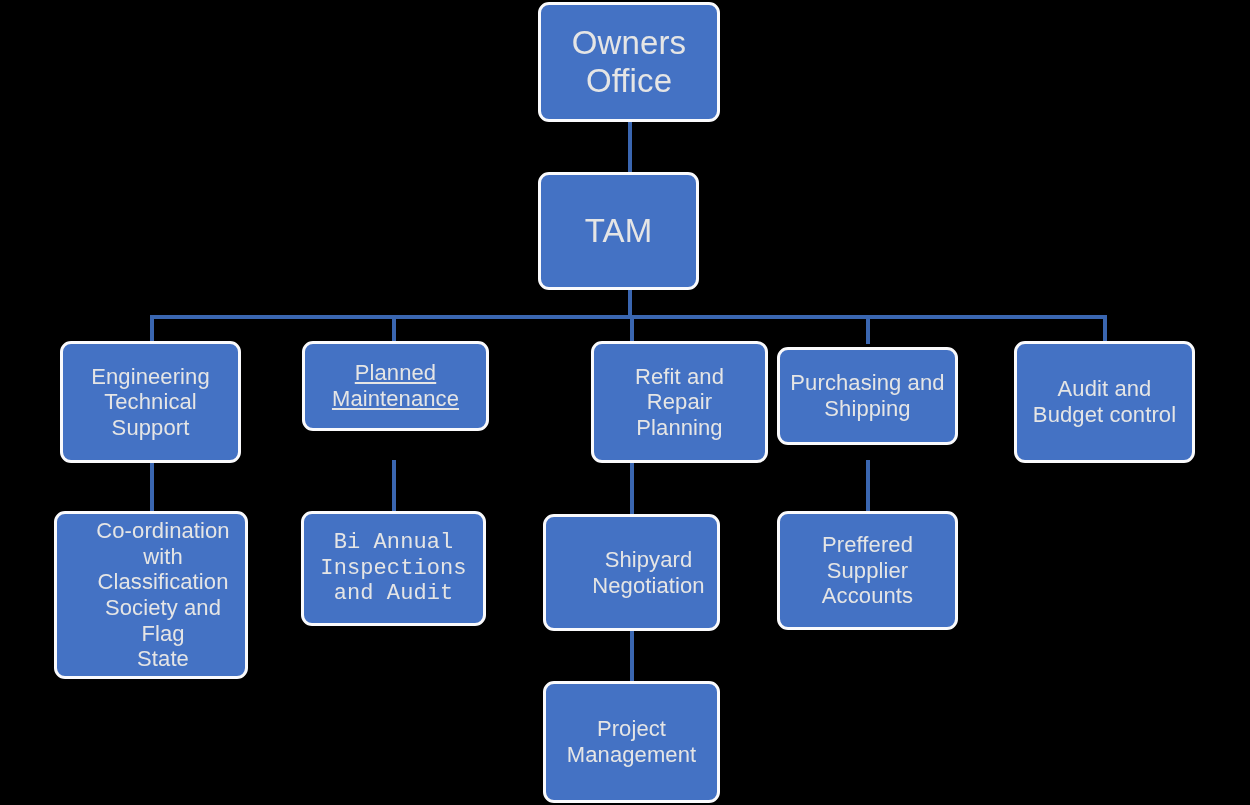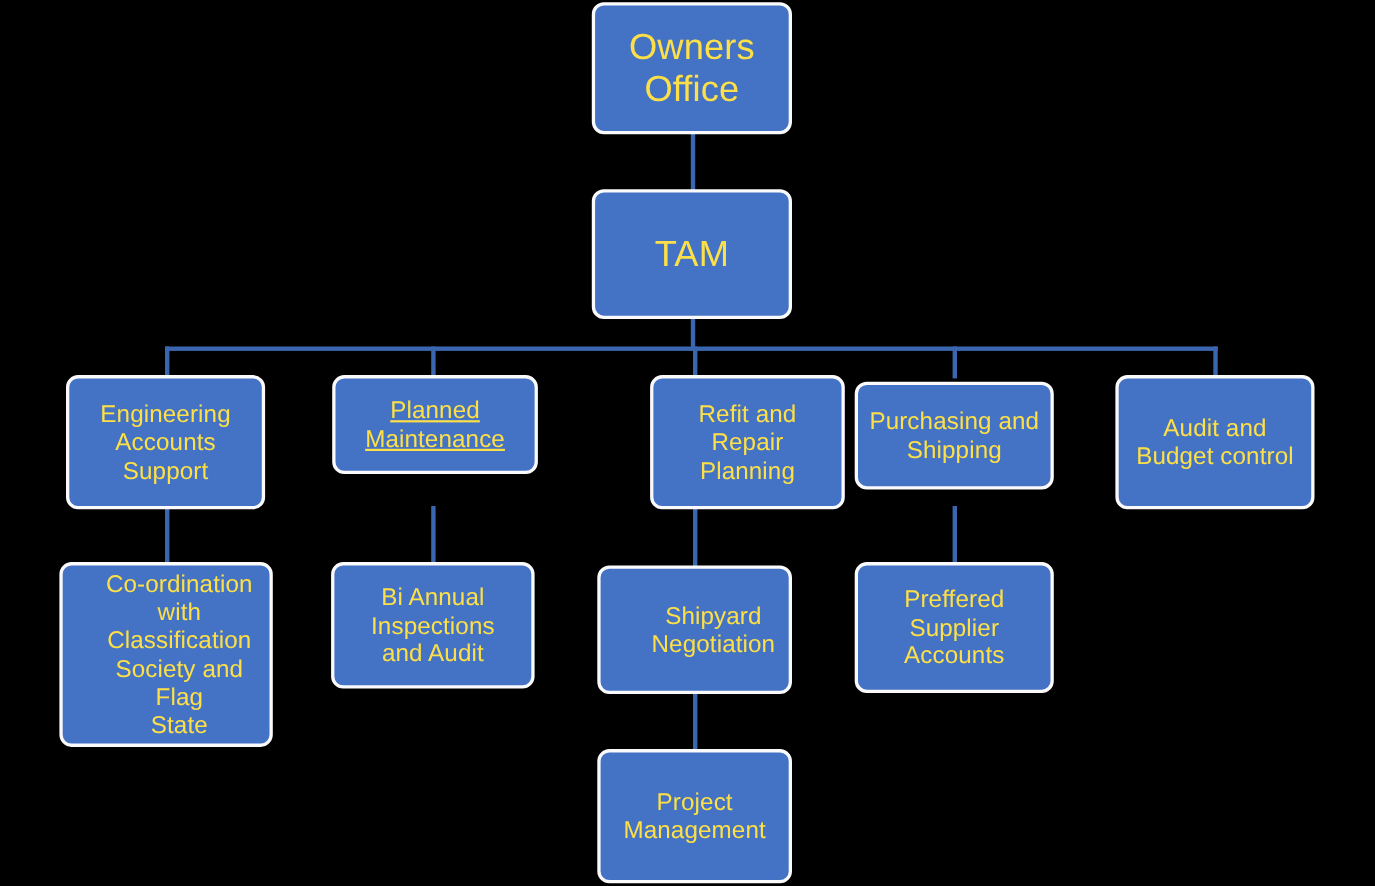--- a/index.html
+++ b/index.html
@@ -17,21 +17,21 @@
     font-family: "Liberation Sans", "DejaVu Sans", sans-serif;
   }
 
   
   .node {
     position: absolute;
     box-sizing: border-box;
     background: #4472C4;
     border: 3px solid #FAFAFC;
     border-radius: 11px;
-    color: #fde047;
+    color: #e5e5e5;
     display: flex;
     align-items: center;
     justify-content: center;
     text-align: center;
     line-height: 1.16;
     font-weight: 400;
     letter-spacing: 0.1px;
     z-index: 3;
     -webkit-font-smoothing: antialiased;
   }
@@ -81,27 +81,27 @@
   <div class="conn conn-v" style="left:630px; top:460px; height:55px;"></div>
   <div class="conn conn-v" style="left:866px; top:460px; height:55px;"></div>
 
   <div class="conn conn-v" style="left:630px; top:630px; height:52px;"></div>
 
   <div class="node lvl0" style="left:538px; top:2px; width:182px; height:120px;">
     <span class="node-label">Owners
 Office</span>
   </div>
 
-  <div class="node lvl1" style="left:538px; top:172px; width:182px; height:118px;">
+  <div class="node lvl1" style="left:538px; top:172px; width:161px; height:118px;">
     <span class="node-label">TAM</span>
   </div>
 
   <div class="node lvl2" style="left:60px; top:341px; width:181px; height:122px;">
     <span class="node-label">Engineering
-Accounts
+Technical
 Support</span>
   </div>
 
   <div class="node lvl2" style="left:302px; top:341px; width:187px; height:90px;text-decoration:underline;">
     <span class="node-label">Planned
 Maintenance</span>
   </div>
 
   <div class="node lvl2" style="left:543px; top:341px; width:177px; height:122px;margin-left:48px;">
     <span class="node-label">Refit and
@@ -120,21 +120,21 @@
   </div>
 
   <div class="node lvl3" style="left:54px; top:511px; width:194px; height:168px;padding-left:24px;">
     <span class="node-label">Co-ordination
 with
 Classification
 Society and Flag
 State</span>
   </div>
 
-  <div class="node lvl3" style="left:301px; top:511px; width:185px; height:115px;">
+  <div class="node lvl3" style="left:301px; top:511px; width:185px; height:115px;font-family:Liberation Mono, monospace;">
     <span class="node-label">Bi Annual
 Inspections
 and Audit</span>
   </div>
 
   <div class="node lvl3" style="left:543px; top:514px; width:177px; height:117px;padding-left:34px;">
     <span class="node-label">Shipyard
 Negotiation</span>
   </div>
 

